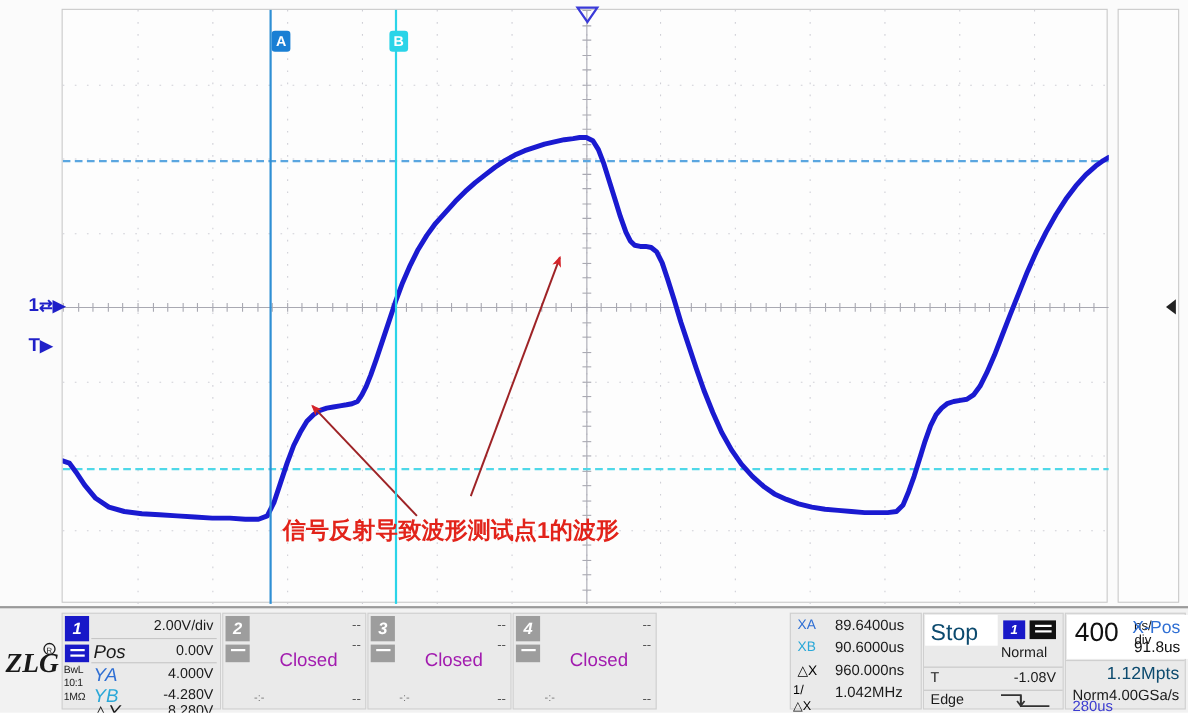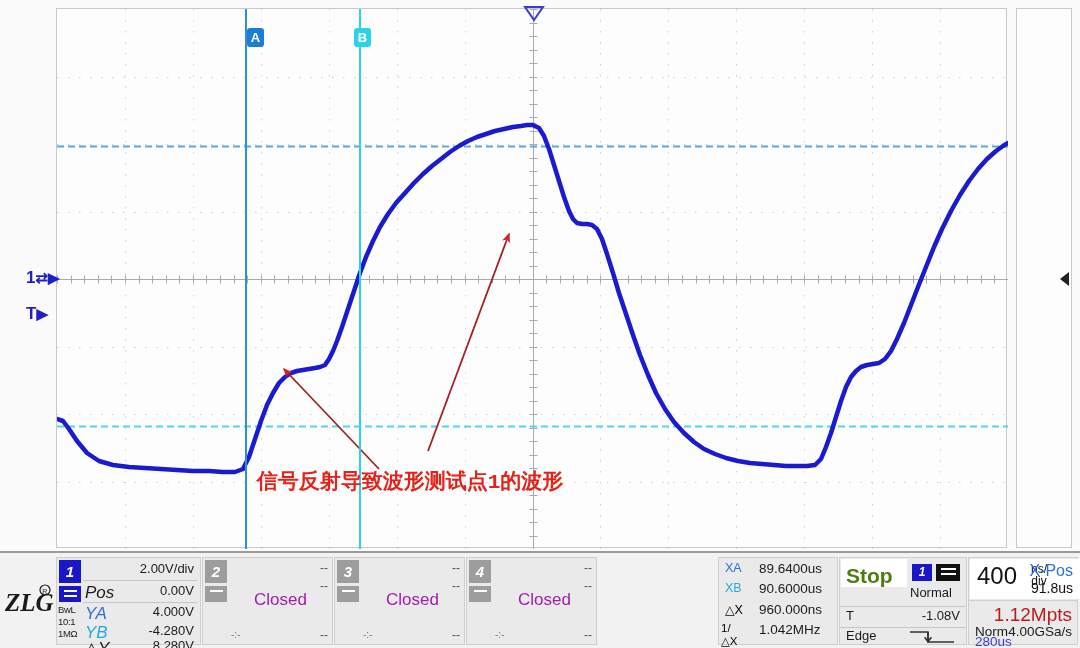--- a/index.html
+++ b/index.html
@@ -37,21 +37,21 @@
   
   #right-strip{position:absolute;left:1016px;top:8px;width:56px;height:540px;
                border:1px solid #c9c9c9;background:#fdfdfd;box-sizing:border-box;}
   #right-arrow{position:absolute;left:1060px;top:272px;width:0;height:0;
                border-top:7px solid transparent;border-bottom:7px solid transparent;
                border-right:9px solid #222;}
 
   
   #anno-text{position:absolute;left:180px;top:468px;width:460px;text-align:center;
              color:#e2231a;font-size:21px;font-weight:bold;line-height:29px;
-             font-family:Liberation Mono, monospace;}
+             font-family:Liberation Sans, sans-serif;}
 
   
   #statusbar{position:absolute;left:0;top:551px;width:1080px;height:97px;
              background:#f2f2f2;border-top:2px solid #9a9a9a;box-sizing:border-box;}
   #logo{position:absolute;left:4px;top:26px;width:50px;height:44px;}
 
   .panel{position:absolute;top:4px;height:88px;background:#eaeaea;
          border:1px solid #cfcfcf;box-sizing:border-box;}
 
   
@@ -79,36 +79,36 @@
           color:#a21caf;text-align:center;}
   .dash{position:absolute;right:4px;font-size:12px;color:#555;}
   .dashl{position:absolute;left:28px;font-size:10px;color:#777;}
 
   
   .mrow{position:absolute;height:20px;font-size:13px;}
   .mrow .k{position:absolute;left:0;top:0;font-size:12.5px;}
   .mrow .v{position:absolute;left:34px;top:0;font-size:13.5px;color:#1b1b1b;}
 
   #trigpanel .tl{position:absolute;font-size:13px;color:#1b1b1b;}
-  #stopword{position:absolute;left:6px;top:6px;font-size:21px;color:#4d7c0f;
-            font-weight:bold;}
+  #stopword{position:absolute;left:6px;top:6px;font-size:21px;color:#0c4a6e;
+            font-weight:normal;}
   #ch-chip{position:absolute;left:72px;top:6px;width:20px;height:17px;
            background:#1818c8;color:#fff;font-size:12px;font-weight:bold;
            text-align:center;line-height:17px;font-style:italic;}
   #cpl-chip{position:absolute;left:96px;top:6px;width:24px;height:17px;background:#111;}
   #cpl-chip i{display:block;margin:4px auto 0;width:15px;height:2px;background:#fff;}
   #cpl-chip i+i{margin-top:3px;}
 
   #tbpanel .big{position:absolute;left:8px;top:4px;font-size:24px;color:#111;}
   #tbpanel .unit{position:absolute;left:62px;top:5px;font-size:12px;line-height:12px;
                  color:#111;text-align:center;}
   #tbpanel .xp{position:absolute;right:4px;top:4px;font-size:16px;color:#2f6fd4;}
   #tbpanel .xpv{position:absolute;right:4px;top:22px;font-size:14px;color:#111;}
   #tbpanel .r2l{position:absolute;left:6px;top:46px;font-size:13.5px;color:#3b3bd0;margin-top:30px;}
-  #tbpanel .r2r{position:absolute;right:5px;top:46px;font-size:19px;color:#b91c1c;}
+  #tbpanel .r2r{position:absolute;right:5px;top:46px;font-size:16px;color:#0c4a6e;}
   #tbpanel .r3l{position:absolute;left:6px;top:66px;font-size:13.5px;color:#1b1b1b;}
   #tbpanel .r3r{position:absolute;right:5px;top:66px;font-size:13.5px;color:#1b1b1b;}
   #tbdiv{position:absolute;left:0;right:0;top:42px;height:1px;background:#cfcfcf;}
   #tbwhite{position:absolute;left:1px;top:1px;width:117px;height:40px;background:#fff;}
 </style>
 </head>
 <body>
 
 <div id="app">
   <div id="screen">

